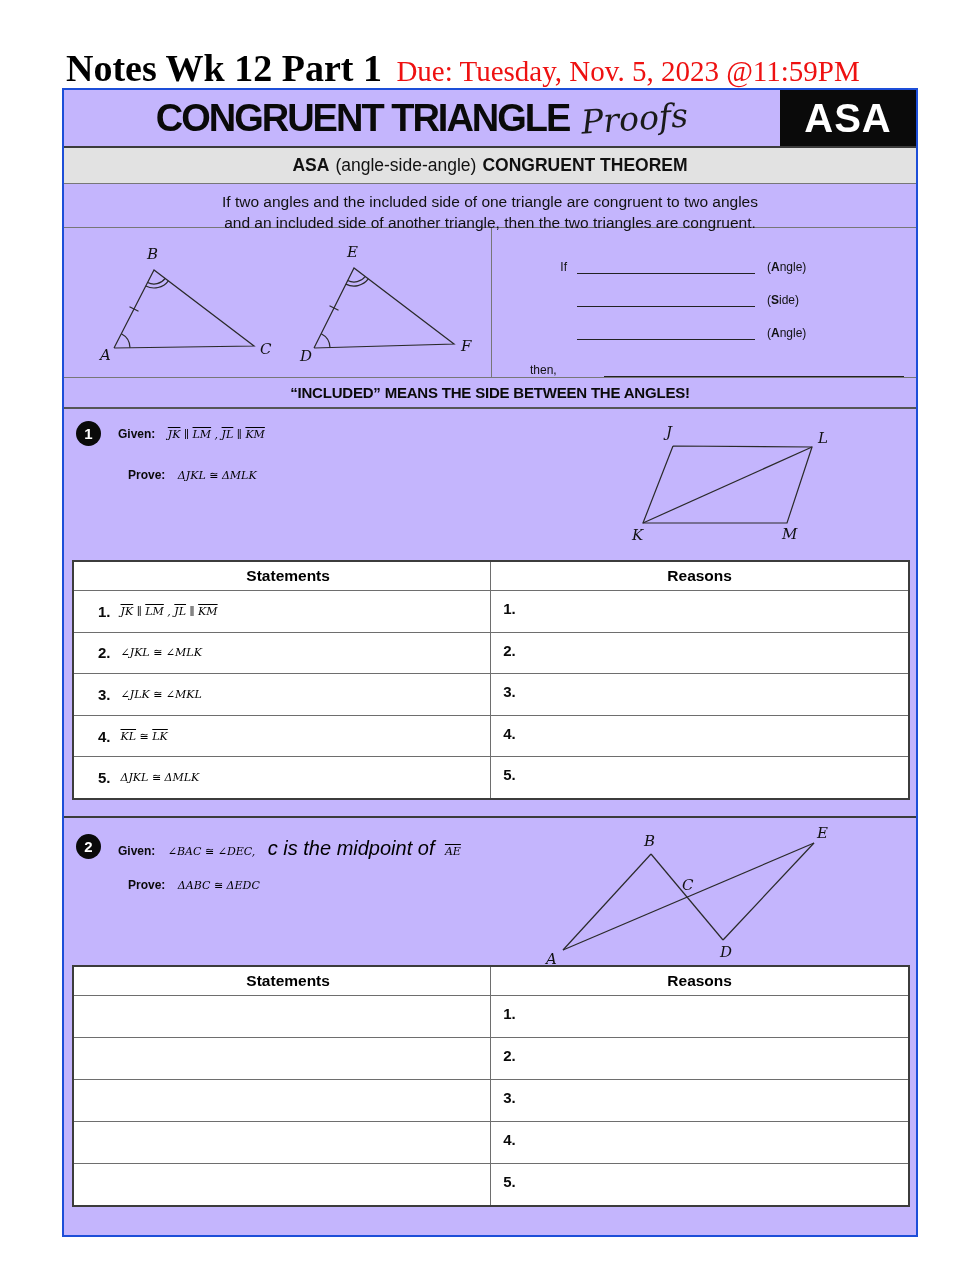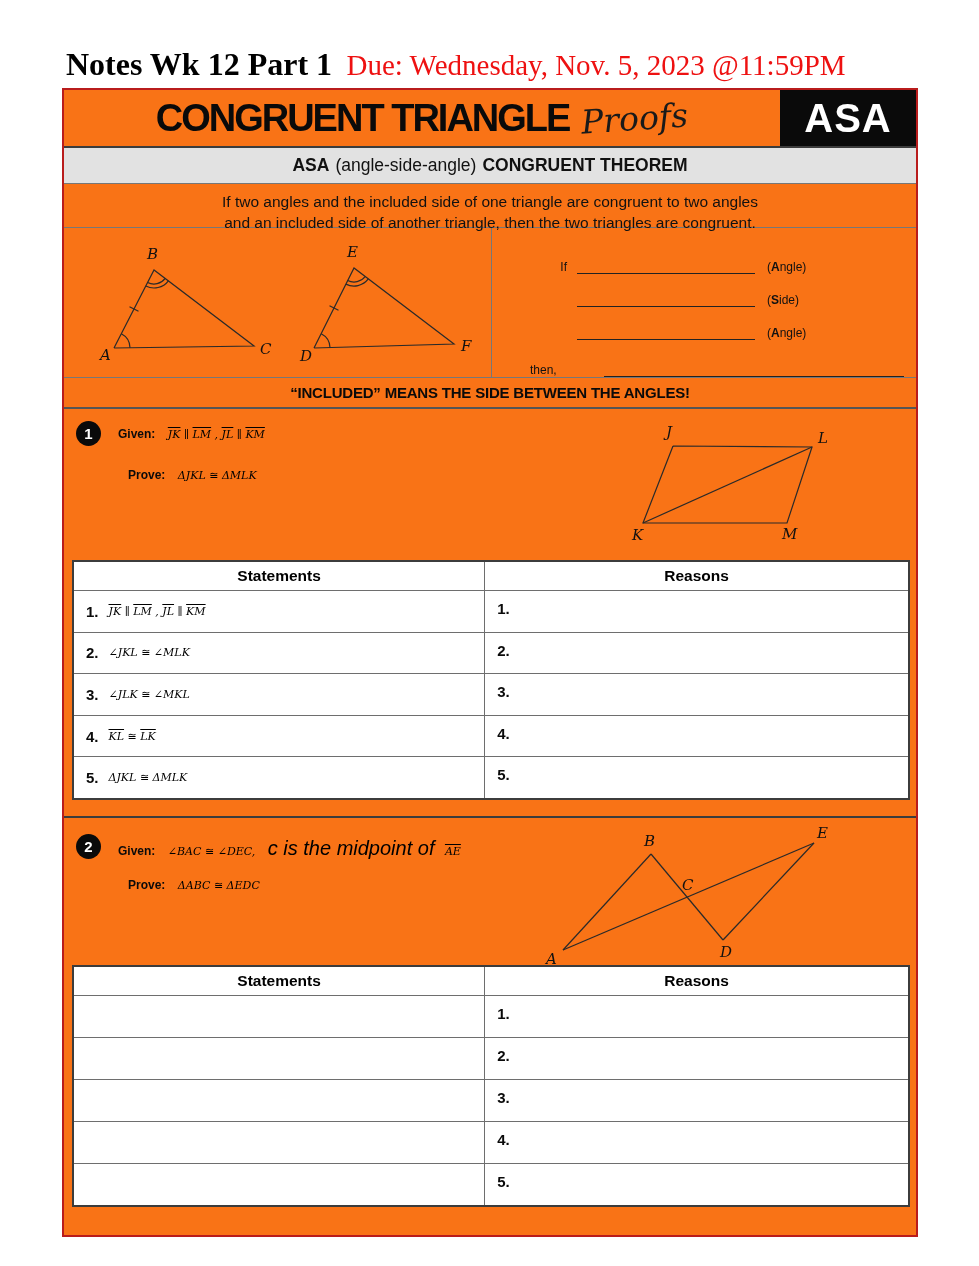--- a/index.html
+++ b/index.html
@@ -1,26 +1,26 @@
 <!DOCTYPE html>
 <html><head>
 <meta charset="utf-8">
 <style>
   * { margin:0; padding:0; box-sizing:border-box; }
   html,body { width:979px; height:1266px; background:#ffffff; font-family:"Liberation Sans",sans-serif; }
   .page { position:relative; width:979px; height:1266px; background:#fff; overflow:hidden; }
 
   
   .top-title { position:absolute; left:66px; top:46px; white-space:nowrap; }
-  .tt-black { font-family:"Liberation Serif",serif; font-weight:700; font-size:32px; color:#000; }
+  .tt-black { font-family:"Liberation Serif",serif; font-weight:700; font-size:38px; color:#000; }
   .tt-red   { font-family:"Liberation Serif",serif; font-weight:400; font-size:29px; color:#ee1111; margin-left:10px; }
 
   
   .frame { position:absolute; left:62px; top:88px; width:856px; height:1149px;
-           border:2px solid #b91c1c; background:#f97316; }
+           border:2px solid #1d4ed8; background:#c4b5fd; }
 
   
   .banner { position:relative; height:58px; border-bottom:2px solid #3c3c3c; }
   .banner-center { position:absolute; left:0; right:136px; top:0; bottom:0;
                    display:flex; align-items:center; justify-content:center; gap:10px; }
   .banner-main { font-weight:800; font-size:38px; letter-spacing:-2px; color:#0a0a0a; }
   .banner-script { font-family:"DejaVu Serif",serif; font-style:italic; font-size:33px; color:#1a1a1a;
                    transform:rotate(-4deg); display:inline-block; margin-left:2px; }
   .badge { position:absolute; right:0; top:0; width:136px; height:100%; background:#0a0a0a;
            display:flex; align-items:center; justify-content:center; }
@@ -67,40 +67,40 @@
   .mid-sans { font-style:italic; font-size:20px; margin:0 6px 0 8px; color:#000; }
 
   
   .ptable { position:absolute; left:8px; width:838px; border:2px solid #3c3c3c; background:#fff; }
   .pt-row { display:flex; border-top:1.5px solid #6e6e6e; }
   .pt-row:first-child { border-top:none; }
   .pt-head { height:28px; }
   .pt-head .pt-cell { display:flex; align-items:center; justify-content:center;
                       font-weight:700; font-size:15.5px; }
   .pt-cell { position:relative; }
-  .pt-cell.stmt { width:49.3%; border-right:1.5px solid #6e6e6e; }
+  .pt-cell.stmt { width:49.3%; border-right:1.5px solid #6e6e6e;margin-left:12px; }
   .pt-cell.rsn { width:50.7%; }
   .pt-body { height:41.6px; }
   .p2 .pt-body { height:42px; }
   .pt-body .pt-cell { display:flex; align-items:center; padding-left:12px; }
   .rownum { font-weight:700; font-size:15px; margin-right:10px; color:#0a0a0a; }
   .pt-body .pt-cell.rsn { align-items:flex-start; padding-top:9px; }
 
   
   svg text { font-family:"DejaVu Serif","DejaVu Sans",serif; font-style:italic; font-size:15px; fill:#111; }
   svg line, svg path, svg polyline { stroke:#2a2a2a; stroke-width:1.2; fill:none; }
 </style>
 </head>
 <body>
 
 <div class="page">
 
   <div class="top-title">
     <span class="tt-black">Notes Wk 12 Part 1</span>
-    <span class="tt-red">Due: Wednesday, Nov. 5, 2023 @11:59PM</span>
+    <span class="tt-red">Due: Tuesday, Nov. 5, 2023 @11:59PM</span>
   </div>
 
   <div class="frame">
 
     <div class="banner">
       <div class="banner-center">
         <span class="banner-main">CONGRUENT TRIANGLE</span>
         <span class="banner-script">Proofs</span>
       </div>
       <div class="badge">

